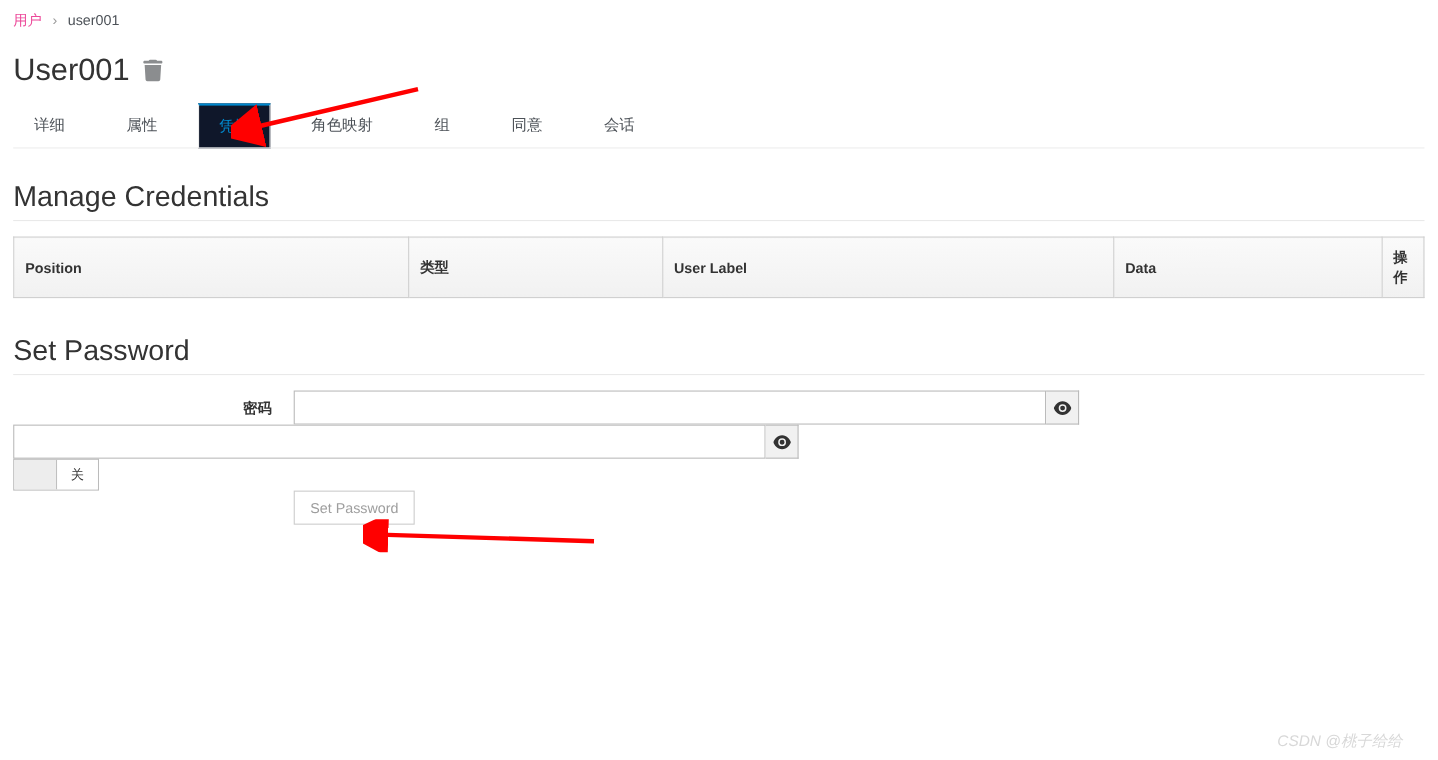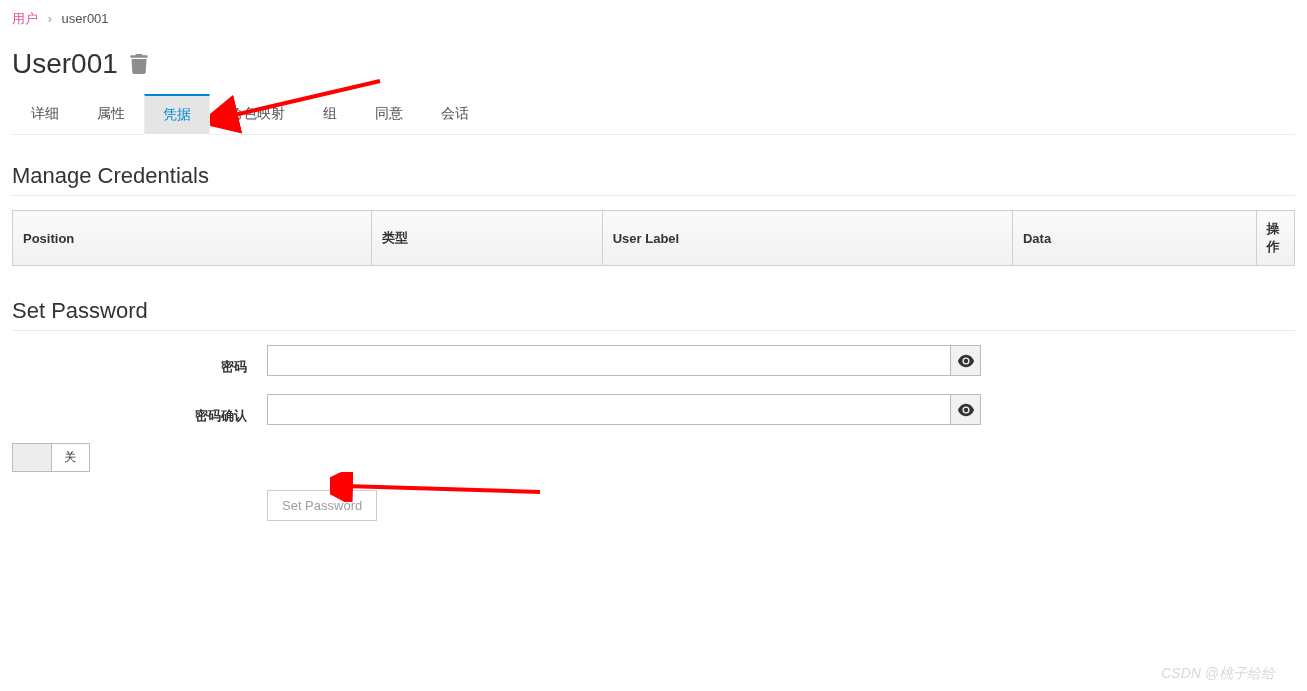--- a/index.html
+++ b/index.html
@@ -28,40 +28,40 @@
       gap: 12px;
     }
     .trash-icon {
       width: 18px; height: 20px;
       fill: #8b8d8f;
       cursor: pointer;
     }
     .tabs {
       display: flex;
       border-bottom: 1px solid #ededed;
-      gap: 0;
+      gap: 18px;
       margin-bottom: 28px;
     }
     .tab {
       padding: 10px 18px;
       font-size: 14px;
       color: #4d5258;
       cursor: pointer;
       border: 1px solid transparent;
       margin-bottom: -1px;
     }
     .tab.active {
       color: #0088ce;
       border: 1px solid #ededed;
       border-bottom-color: #fff;
       border-top: 2px solid #0088ce;
-      background: #e5e5e5;
+      background: #0f172a;
     }
     h2.section {
-      font-size: 22px;
+      font-size: 26px;
       font-weight: 400;
       color: #333;
       border-bottom: 1px solid #e9e9e9;
       padding-bottom: 6px;
       margin-bottom: 14px;
     }
     table.ctab {
       width: 100%;
       border-collapse: collapse;
       margin-bottom: 32px;
@@ -70,22 +70,21 @@
       text-align: left;
       background: linear-gradient(#fafafa,#f1f1f1);
       border: 1px solid #d0d0d0;
       padding: 9px 10px;
       font-weight: 600;
       font-size: 13px;
       color: #333;
     }
     .form-row {
       display: flex;
-      align-items: flex-end;
-      margin-bottom: 18px;
+      align-items: center;
     }
     .form-label {
       width: 255px;
       text-align: right;
       padding-right: 20px;
       font-weight: 600;
       font-size: 13px;
       color: #333;
       display: flex;
       justify-content: flex-end;
@@ -209,21 +208,20 @@
     <input type="password" class="form-input" style="">
     <div class="eye-btn">
       <svg class="eye-icon" viewBox="0 0 576 512">
           <path d="M288 32c-81 0-146 36-193 81C49 157 17 211 3 244c-4 9-4 19 0 28 14 33 46 87 92 131 47 45 112 81 193 81s146-36 193-81c46-44 78-98 92-131 4-9 4-19 0-28-14-33-46-87-92-131C434 68 369 32 288 32zm0 96a128 128 0 110 256 128 128 0 010-256zm0 48a80 80 0 100 160 80 80 0 000-160z"></path>
         </svg>
     </div>
   </div>
 </div>
 
 <div class="form-row">
-  <div class="form-label">密码确认</div>
   <div class="input-group">
     <input type="password" class="form-input" style="">
     <div class="eye-btn">
       <svg class="eye-icon" viewBox="0 0 576 512">
           <path d="M288 32c-81 0-146 36-193 81C49 157 17 211 3 244c-4 9-4 19 0 28 14 33 46 87 92 131 47 45 112 81 193 81s146-36 193-81c46-44 78-98 92-131 4-9 4-19 0-28-14-33-46-87-92-131C434 68 369 32 288 32zm0 96a128 128 0 110 256 128 128 0 010-256zm0 48a80 80 0 100 160 80 80 0 000-160z"></path>
         </svg>
     </div>
   </div>
 </div>
 

